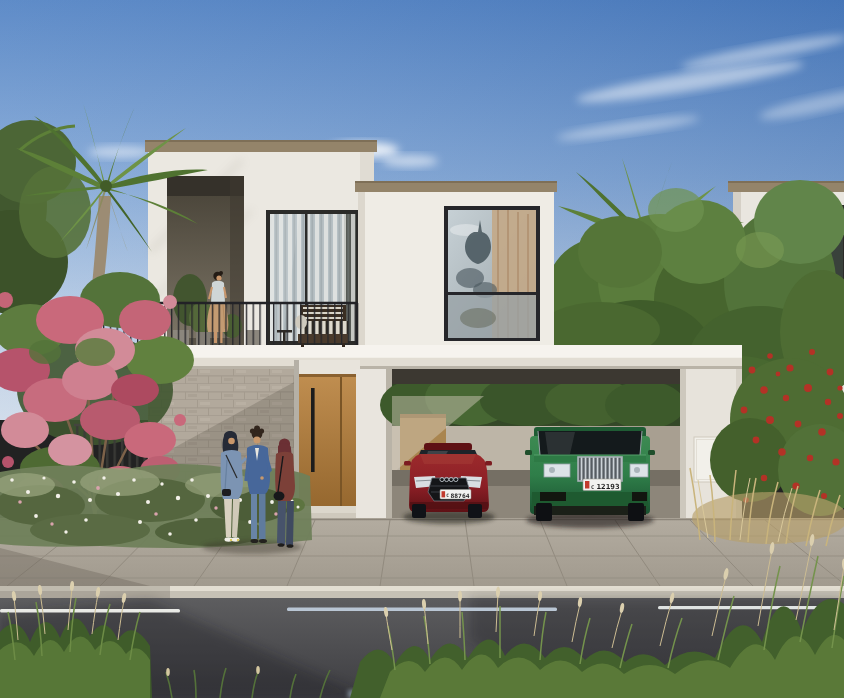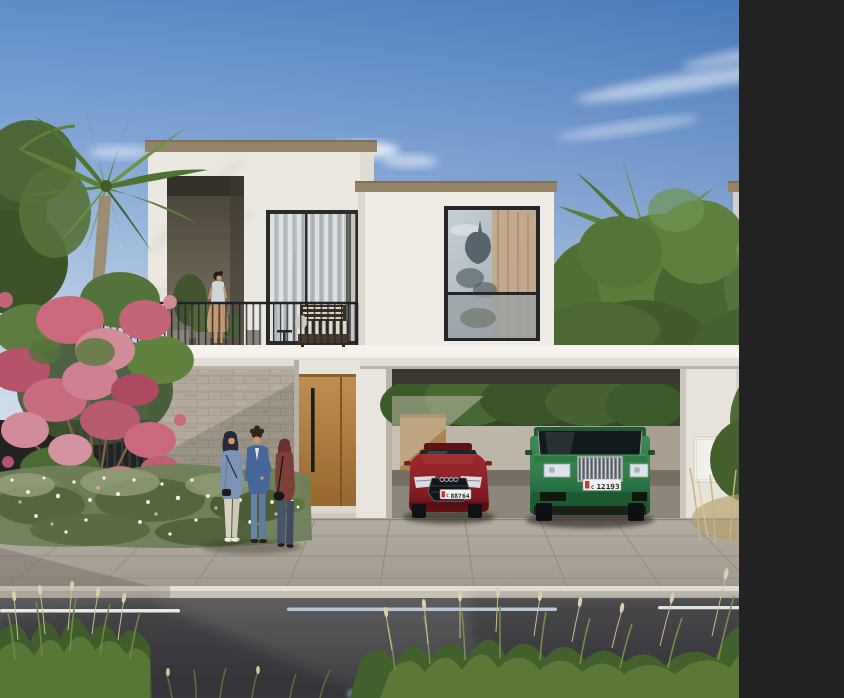--- a/index.html
+++ b/index.html
@@ -1,16 +1,16 @@
 <!DOCTYPE html>
 <html style="--sky-top: #4d7fc2; --sky-horizon: #ccd9e9; --villa-wall: #ebe8e1; --roof-trim: #94846a; --niche-wall: #6e665a; --slab-white: #f1eee7; --stone-wall: #b2a99c; --door-wood: #b5824a; --railing-dark: #26262a; --glass-tint: #b6c0c4; --curtain-tan: #c3a887; --pillar-white: #e7e3db; --pavement: #aaa296; --curb: #c6c1b5; --road: #4e4e52; --lane-dash: #e9eae6; --grass-green: #5d7c3a; --palm-green: #5d8038; --pink-blossom: #c9697b; --red-blossom: #b33226; --dry-grass: #c9b47c; --car-red: #8c1f26; --car-green: #2f7e49; --plate-white: #f2f2f0;"><head>
 <meta charset="utf-8">
 <style>
   html,body{margin:0;padding:0;background:#222;}
-  .stage{width:739px;height:698px;overflow:hidden;position:relative;font-family:"DejaVu Sans",sans-serif;}
+  .stage{width:844px;height:698px;overflow:hidden;position:relative;font-family:"DejaVu Sans",sans-serif;}
   svg{display:block;}
   .plate-txt{font-family:"DejaVu Sans Mono",monospace;font-weight:bold;fill:#1c1c1c;}
   .plate-code{font-family:"DejaVu Sans Mono",monospace;font-weight:bold;fill:#333;}
 </style>
 </head>
 <body>
 
 <div class="stage">
 <svg width="844" height="698" viewBox="0 0 844 698" xmlns="http://www.w3.org/2000/svg">
   <defs>

